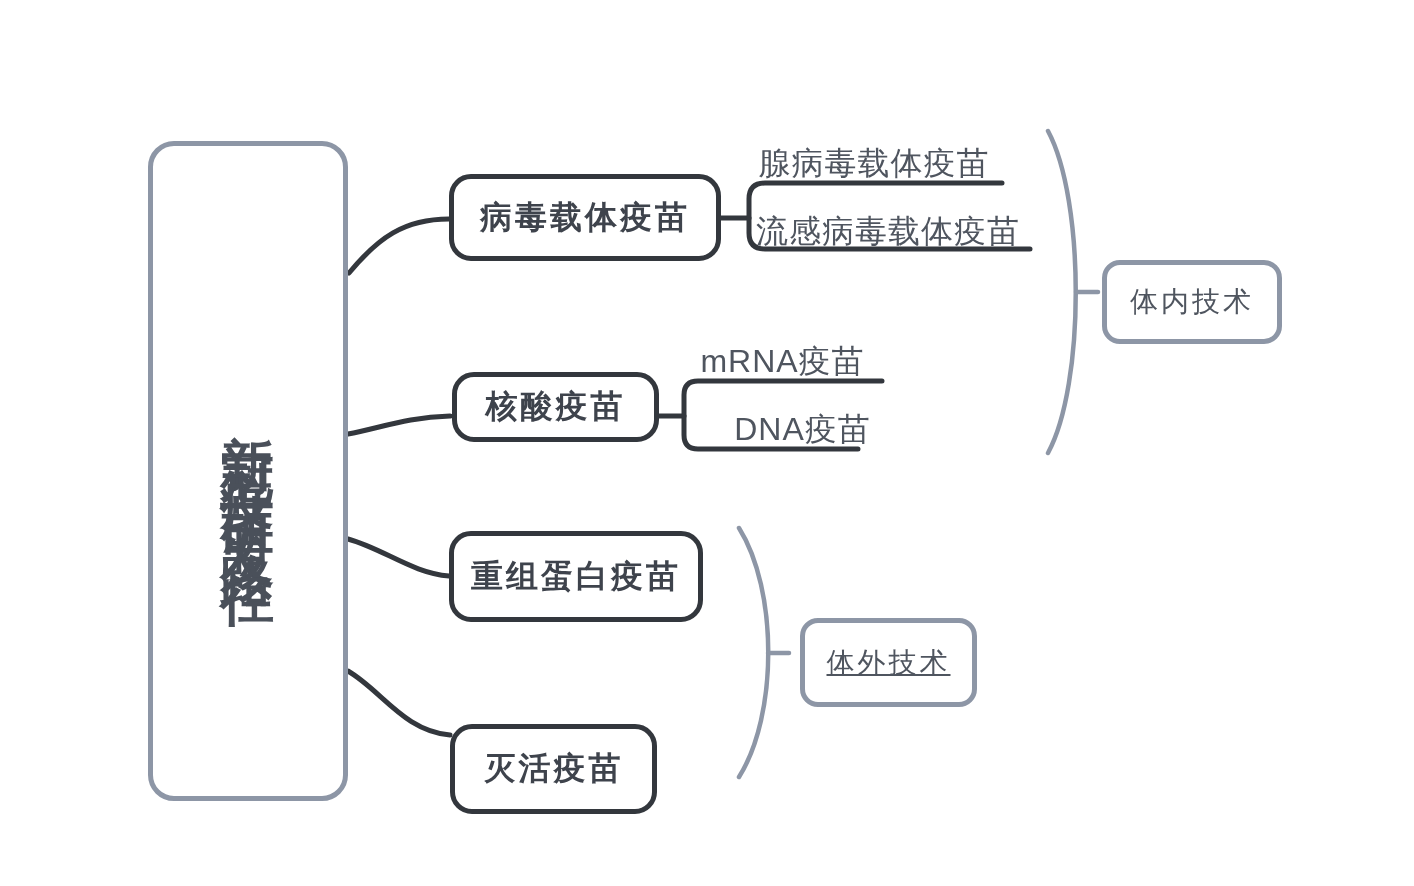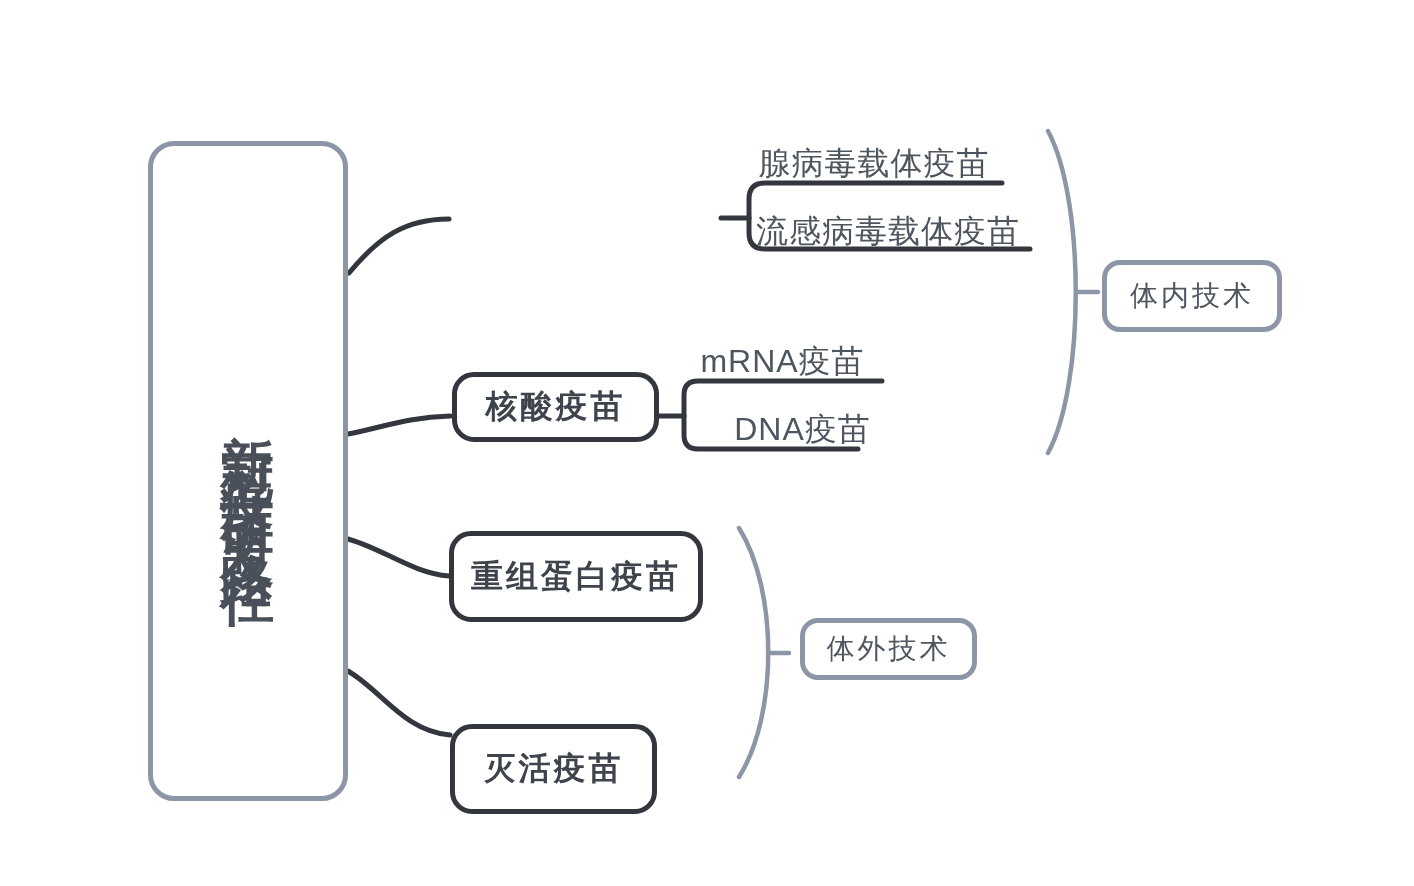--- a/index.html
+++ b/index.html
@@ -54,22 +54,22 @@
   .child-1b { left: 746px; top: 214px; width: 284px; }
   .child-2a { left: 683px; top: 344px; width: 199px; }
   .child-2b { left: 683px; top: 412px; width: 175px; margin-left: 32px; }
 
   .group-node {
     position: absolute; background: #fff;
     border: 5px solid var(--accent-stroke); border-radius: 18px;
     display: flex; align-items: center; justify-content: center;
     font-size: 28px; letter-spacing: 3px; color: var(--secondary-text);
   }
-  .group-1 { left: 1102px; top: 260px; width: 180px; height: 72px; text-align: center; }
-  .group-2 { left: 800px; top: 618px; width: 177px; height: 62px; }
+  .group-1 { left: 1102px; top: 260px; width: 180px; height: 84px; text-align: center; }
+  .group-2 { left: 800px; top: 618px; width: 177px; height: 89px; text-decoration: underline; }
 </style>
 </head>
 <body>
 
 <div class="canvas">
 
   <svg class="wires" viewBox="0 0 1414 886">
 
     <path class="wire-dark" d="M349,273 C378,238 404,219 449,219"></path>
     <path class="wire-dark" d="M348,434 C380,428 408,417 450,416"></path>
@@ -85,20 +85,23 @@
     <path class="wire-accent" d="M1048,131 C1085,200 1085,385 1048,453"></path>
     <path class="wire-accent" d="M1076,292 L1098,292"></path>
     <path class="wire-accent" d="M739,528 C778,590 778,715 739,777"></path>
     <path class="wire-accent" d="M768,653 L789,653"></path>
   </svg>
 
   <div class="root-node">
     <div class="root-label">新冠疫苗研发路径</div>
   </div>
 
+  <div class="node node-1">
+    <span>病毒载体疫苗</span>
+  </div>
   <div class="node node-2">
     <span>核酸疫苗</span>
   </div>
   <div class="node node-3">
     <span>重组蛋白疫苗</span>
   </div>
   <div class="node node-4">
     <span>灭活疫苗</span>
   </div>
 

